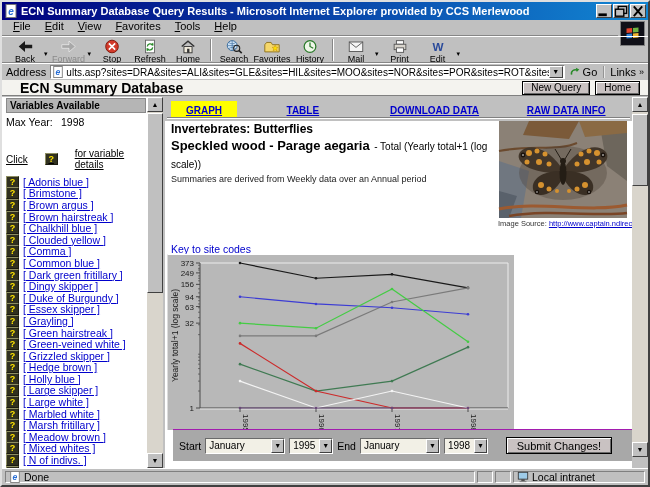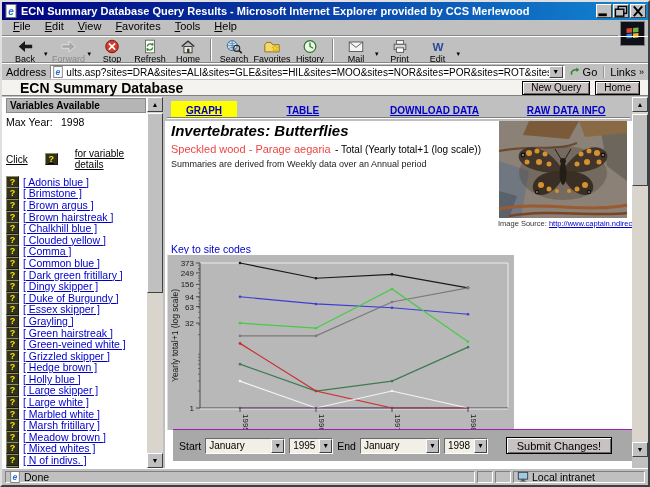--- a/index.html
+++ b/index.html
@@ -73,22 +73,22 @@
   
   .main-view{flex:1;background:#fff;position:relative;overflow:hidden;}
   .tabbar{position:absolute;top:0;left:0;right:0;height:24px;background:#c0c0c0;display:flex;align-items:center;}
   .tab{flex:1;text-align:center;}
   .tab:first-child{flex:0 0 66px;margin-left:6px;}
   .tab.active{background:#ffff00;height:16px;line-height:16px;}
   .tab a{font-size:10px;font-weight:bold;}
   .content-rule{position:absolute;top:20px;left:2px;right:2px;height:0;
     border-top:1px solid #808080;border-bottom:1px solid #fff;}
   .title-block{position:absolute;top:25px;left:6px;width:330px;}
-  .t-group{font-size:15px;font-weight:bold;color:#000;font-style:italic;}
-  .t-species{font-size:11px;font-weight:normal;color:#ef4444;}
+  .t-group{font-size:12px;font-weight:bold;color:#000;}
+  .t-species{font-size:13px;font-weight:bold;color:#000000;}
   .t-suffix{font-size:10px;font-weight:normal;color:#000;}
   .t-sub{font-size:9px;color:#222;margin-top:2px;}
   .photo-wrap{position:absolute;top:24px;right:4px;width:130px;}
   .photo-wrap svg{display:block;width:130px;height:97px;}
   .photo-cap{font-size:7.5px;color:#333;margin-top:1px;white-space:nowrap;}
   .photo-cap a{font-size:7.5px;}
   .keylink{position:absolute;top:146px;left:6px;font-size:10.5px;}
   .chart-box{position:absolute;top:157px;left:2px;width:347px;height:176px;background:#b8b8b8;
     border-top:1px solid #fff;border-left:1px solid #dcdcdc;}
   .controls-band{position:absolute;top:332px;left:8px;right:0;height:32px;background:#a8a8a8;

